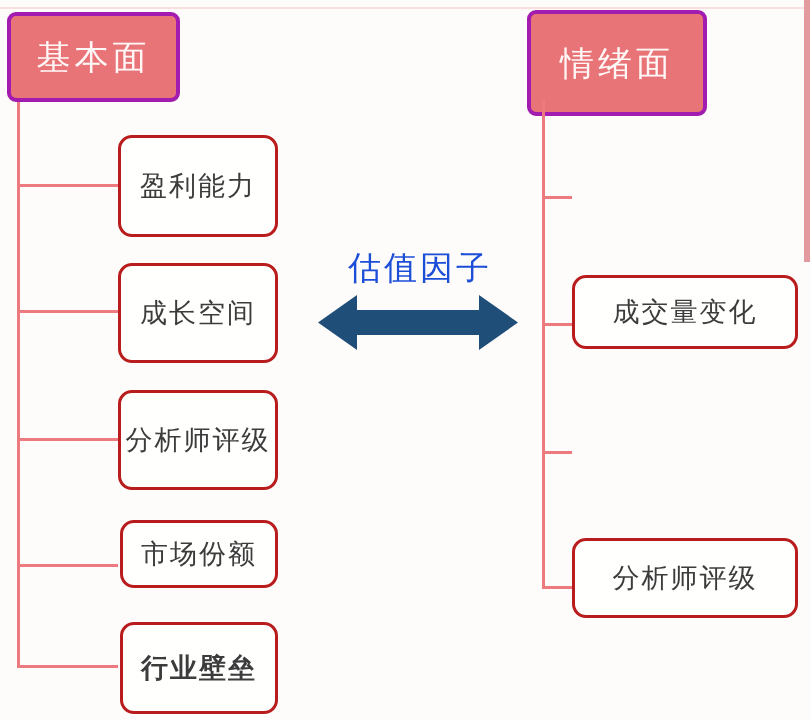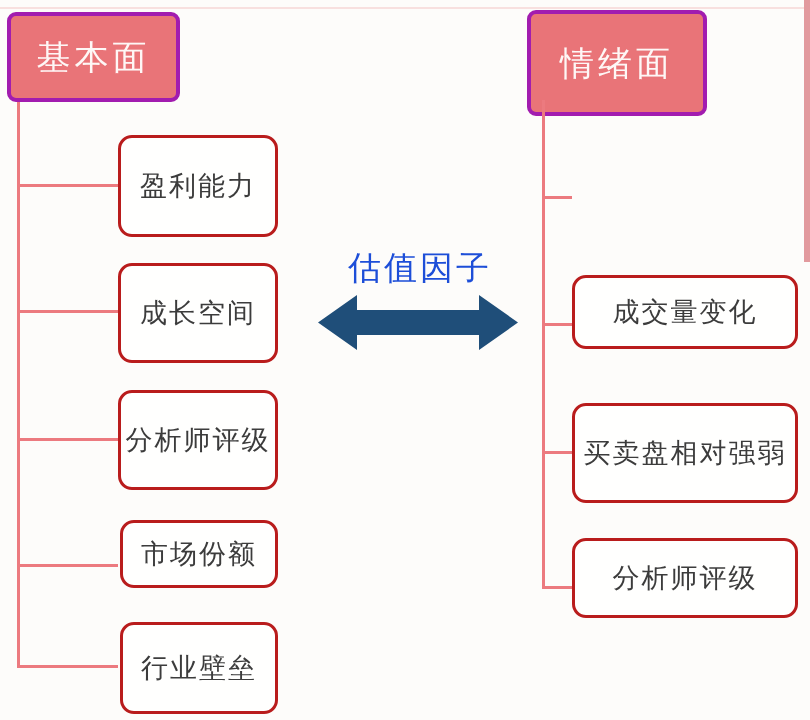--- a/index.html
+++ b/index.html
@@ -118,21 +118,21 @@
   </div>
   <div class="item-box" style="left:118px; top:263px; width:160px; height:100px;">
     <div>成长空间</div>
   </div>
   <div class="item-box" style="left:118px; top:390px; width:160px; height:100px;">
     <div>分析师评级</div>
   </div>
   <div class="item-box" style="left:120px; top:520px; width:158px; height:68px;">
     <div>市场份额</div>
   </div>
-  <div class="item-box" style="left:120px; top:622px; width:158px; height:92px;">
+  <div class="item-box" style="left:120px; top:622px; width:158px; height:92px;font-weight:bold;">
     <div>行业壁垒</div>
   </div>
 
   <div class="center-label">估值因子</div>
   <div class="arrow-wrap">
     <svg width="200" height="57" viewBox="0 0 200 57" xmlns="http://www.w3.org/2000/svg">
       <polygon points="0,28.5 39,1 39,16 161,16 161,1 200,28.5 161,56 161,41 39,41 39,56" fill="#1f4e79"></polygon>
     </svg>
   </div>
 
@@ -142,20 +142,17 @@
 
   <div class="line" style="left:542px; top:100px; width:3px; height:489px;"></div>
   <div class="line" style="left:542px; top:196px; width:30px; height:3px;"></div>
   <div class="line" style="left:542px; top:323px; width:30px; height:3px;"></div>
   <div class="line" style="left:542px; top:451px; width:30px; height:3px;"></div>
   <div class="line" style="left:542px; top:586px; width:30px; height:3px;"></div>
 
   <div class="item-box" style="left:572px; top:275px; width:226px; height:74px;">
     <div>成交量变化</div>
   </div>
-  <div class="item-box" style="left:572px; top:403px; width:226px; height:100px;">
-    <div>买卖盘相对强弱</div>
-  </div>
   <div class="item-box" style="left:572px; top:538px; width:226px; height:80px;">
     <div>分析师评级</div>
   </div>
 
 </div>
 
 </body></html>

